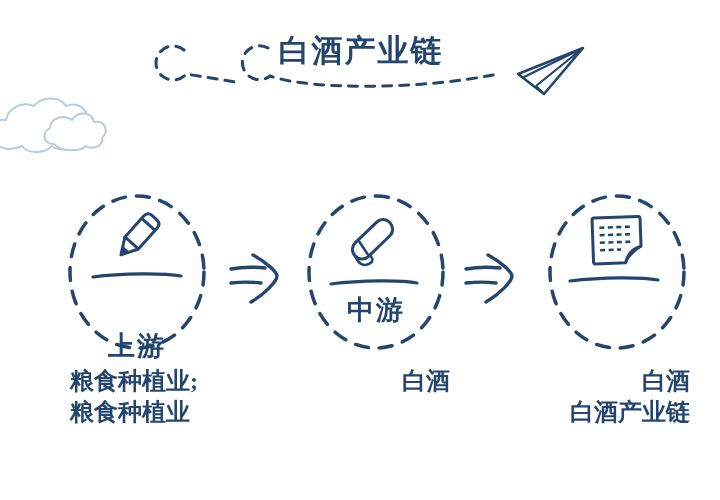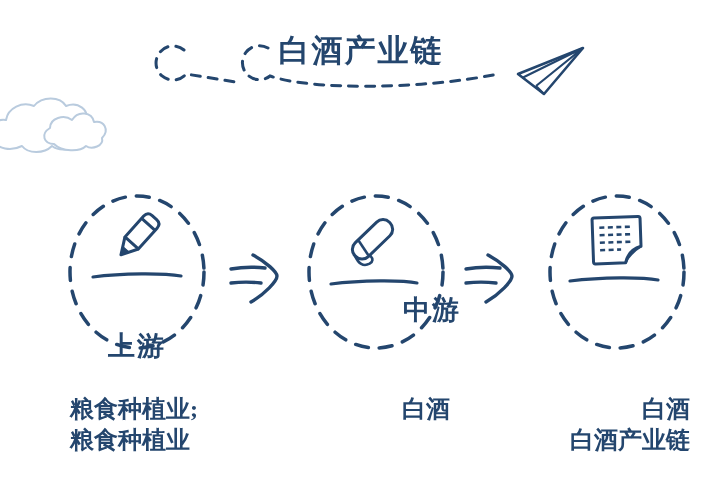--- a/index.html
+++ b/index.html
@@ -11,21 +11,21 @@
   .abs{position:absolute;}
   .title{
     left:236px;top:30px;width:250px;text-align:center;
     font-size:31px;letter-spacing:2px;font-weight:600;color:var(--ink);white-space:nowrap;
   }
   .stage-label{
     width:170px;text-align:center;top:288px;font-size:27px;font-weight:600;
     color:var(--ink);letter-spacing:2px;
   }
   .desc{
-    top:394px;font-size:24px;font-weight:600;line-height:31px;color:var(--ink);
+    top:366px;font-size:24px;font-weight:600;line-height:31px;color:var(--ink);
   }
   .desc.center{text-align:right;}
   svg{display:block;}
   .ink-stroke{stroke:var(--ink);fill:none;}
 </style>
 </head>
 <body style="background: rgb(255, 255, 255);">
 
 <div class="canvas">
 
@@ -69,21 +69,21 @@
 
   <svg class="abs" style="left:291px;top:187px;" width="170" height="170" viewBox="0 0 170 170">
     <ellipse cx="85" cy="85" rx="67" ry="76" class="ink-stroke" stroke-width="3.5" stroke-dasharray="13 11" stroke-linecap="round"></ellipse>
     <g transform="translate(84,52) rotate(-44)">
       <rect x="-26" y="-11" width="48" height="19" rx="9" class="ink-stroke" stroke-width="3" stroke-linejoin="round"></rect>
       <path class="ink-stroke" stroke-width="2.6" stroke-linejoin="round" d="M-13,-10 L-16,7"></path>
       <path class="ink-stroke" stroke-width="2.6" stroke-linejoin="round" d="M-26,-2 C-29,6 -28,12 -21,14 C-17,15 -15,13 -15,9"></path>
     </g>
     <path class="ink-stroke" stroke-width="3.2" stroke-linecap="round" d="M40,97 C70,93 112,93 126,96"></path>
   </svg>
-  <div class="abs stage-label" style="left:291px;top:292px;text-align:right;">中游</div>
+  <div class="abs stage-label" style="left:291px;top:292px;">中游</div>
   <div class="abs desc center" style="left:300px;width:150px;">
     <div>白酒</div>
   </div>
 
   <svg class="abs" style="left:463px;top:252px;" width="54" height="52" viewBox="0 0 54 52">
     <path class="ink-stroke" stroke-width="3.4" stroke-linecap="round" d="M3,17 C14,15 28,15 37,16 M3,31 C12,30 24,30 33,31"></path>
     <path class="ink-stroke" stroke-width="3.4" stroke-linecap="round" d="M25,3 C38,10 49,20 49,24 C49,29 37,42 23,50"></path>
   </svg>
 
   <svg class="abs" style="left:532px;top:187px;" width="170" height="170" viewBox="0 0 170 170">

